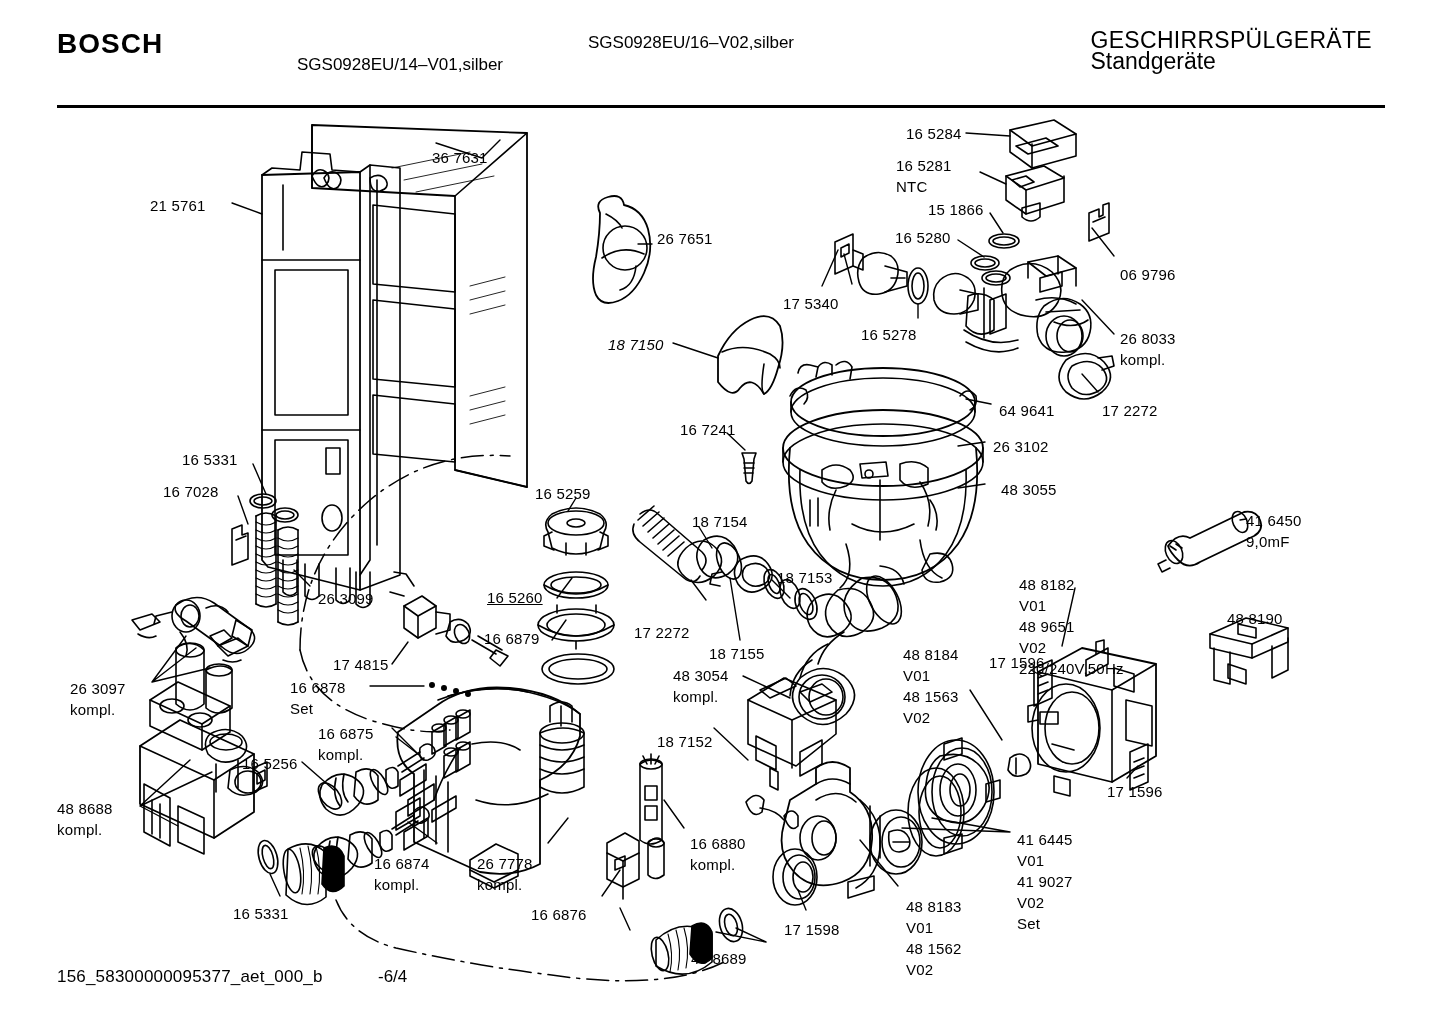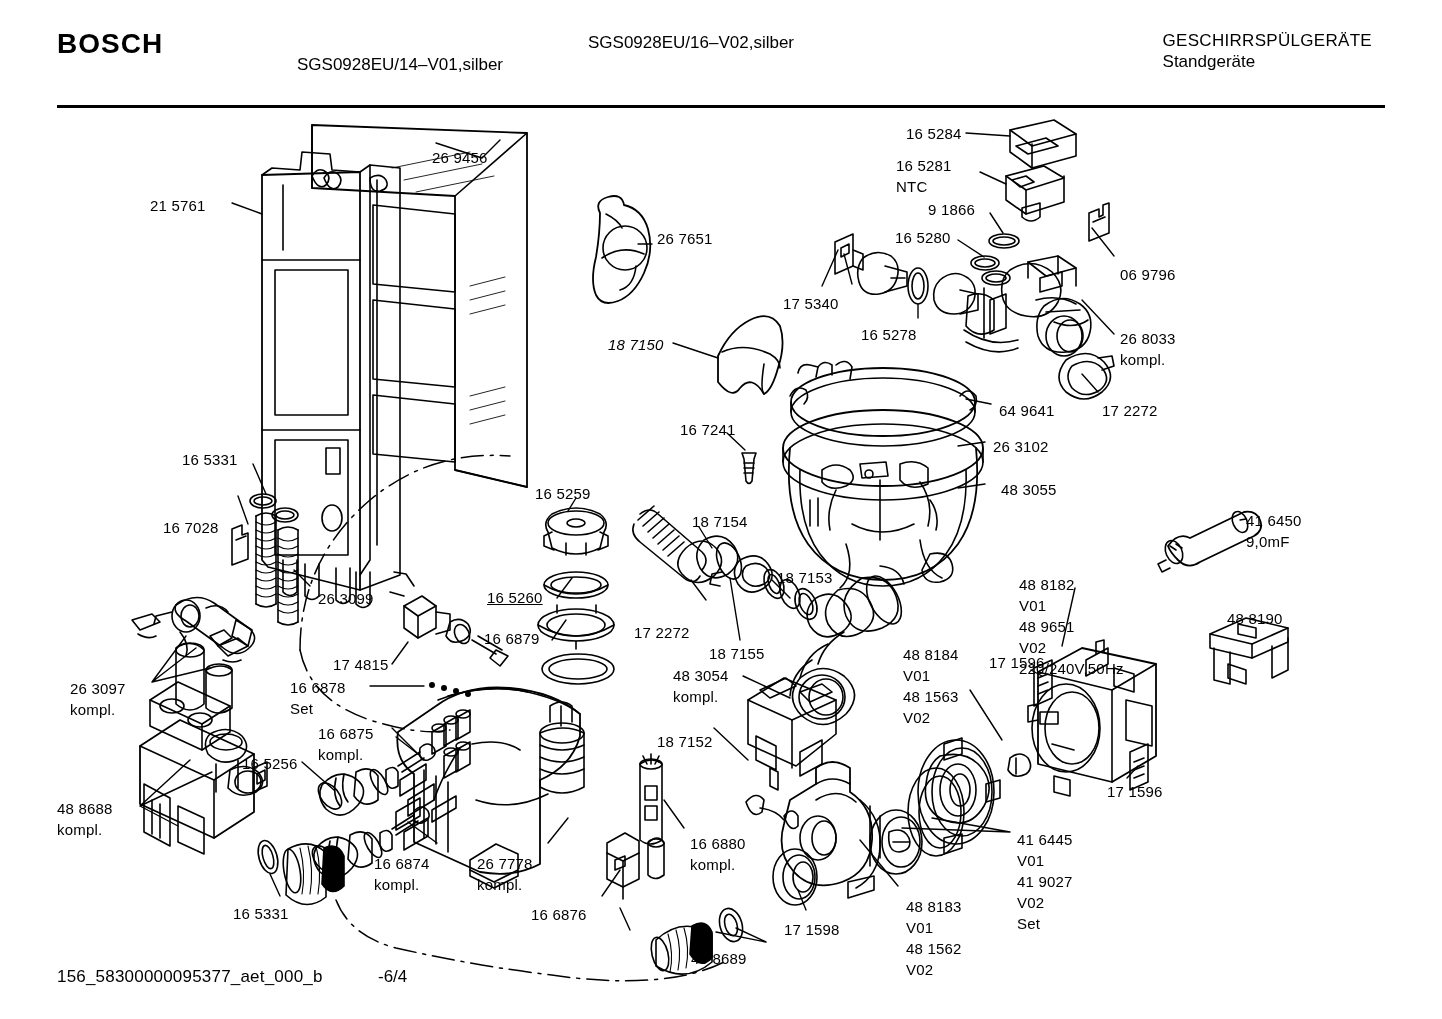--- a/index.html
+++ b/index.html
@@ -3,21 +3,21 @@
 <meta charset="utf-8">
 <style>
   html,body{margin:0;padding:0;background:#ffffff;}
   body{width:1442px;height:1019px;font-family:"Liberation Sans",sans-serif;color:#000;overflow:hidden;}
   #page{position:relative;width:1442px;height:758px;background:#fff;}
 
   
   .brand{position:absolute;left:57px;top:28px;font-size:28px;font-weight:bold;letter-spacing:1px;
          font-family:"Liberation Sans",sans-serif;}
   .hdr-model{position:absolute;top:33px;font-size:17px;white-space:nowrap;}
-  .hdr-cat{position:absolute;right:70px;top:30px;text-align:left;font-size:17px;line-height:21px;}
+  .hdr-cat{position:absolute;right:70px;top:30px;text-align:left;font-size:23px;line-height:21px;}
   .hdr-cat .l1{display:block;letter-spacing:.3px;}
   .hdr-cat .l2{display:block;}
   .rule{position:absolute;left:57px;top:105px;width:1328px;height:3px;background:#000;}
 
   
   .foot-code{position:absolute;left:57px;top:967px;font-size:17px;letter-spacing:.2px;}
   .foot-page{position:absolute;left:378px;top:967px;font-size:17px;}
 
   
   .lbl{position:absolute;font-size:15px;line-height:21px;white-space:pre;letter-spacing:.2px;}
@@ -570,40 +570,40 @@
         <path d="M336 900 q14 36 60 48 q80 18 148 26 q120 18 180 -12"></path>
       </g>
 
     </g>
   </svg>
 
   <div class="foot-code">156_58300000095377_aet_000_b</div>
   <div class="foot-page">-6/4</div>
 
 <div class="lbl" style="left: 150px; top: 195px;">21 5761</div>
-    <div class="lbl" style="left: 432px; top: 147px;">26 9456</div>
+    <div class="lbl" style="left: 432px; top: 147px;">36 7631</div>
     <div class="lbl" style="left: 657px; top: 228px;">26 7651</div>
     <div class="lbl" style="left: 608px; top: 334px; font-style: italic;">18 7150</div>
     <div class="lbl" style="left: 680px; top: 419px;">16 7241</div>
     <div class="lbl" style="left: 906px; top: 123px;">16 5284</div>
     <div class="lbl" style="left: 896px; top: 155px;">16 5281
 NTC</div>
-    <div class="lbl" style="left: 928px; top: 199px;">9 1866</div>
+    <div class="lbl" style="left: 928px; top: 199px;">15 1866</div>
     <div class="lbl" style="left: 895px; top: 227px;">16 5280</div>
     <div class="lbl" style="left: 1120px; top: 264px;">06 9796</div>
     <div class="lbl" style="left: 783px; top: 293px;">17 5340</div>
     <div class="lbl" style="left: 861px; top: 324px;">16 5278</div>
     <div class="lbl" style="left: 1120px; top: 328px;">26 8033
 kompl.</div>
     <div class="lbl" style="left: 1102px; top: 400px;">17 2272</div>
     <div class="lbl" style="left: 999px; top: 400px;">64 9641</div>
     <div class="lbl" style="left: 993px; top: 436px;">26 3102</div>
     <div class="lbl" style="left: 993px; top: 479px; margin-left: 8px;">48 3055</div>
     <div class="lbl" style="left: 182px; top: 449px;">16 5331</div>
-    <div class="lbl" style="left: 163px; top: 481px; margin-top: 36px;">16 7028</div>
+    <div class="lbl" style="left: 163px; top: 481px;">16 7028</div>
     <div class="lbl" style="left: 318px; top: 588px;">26 3099</div>
     <div class="lbl" style="left: 535px; top: 483px;">16 5259</div>
     <div class="lbl" style="left: 487px; top: 587px; text-decoration: underline;">16 5260</div>
     <div class="lbl" style="left: 484px; top: 628px;">16 6879</div>
     <div class="lbl" style="left: 634px; top: 622px;">17 2272</div>
     <div class="lbl" style="left: 692px; top: 511px;">18 7154</div>
     <div class="lbl" style="left: 777px; top: 567px;">18 7153</div>
     <div class="lbl" style="left: 709px; top: 643px;">18 7155</div>
     <div class="lbl" style="left: 673px; top: 665px;">48 3054
 kompl.</div>

